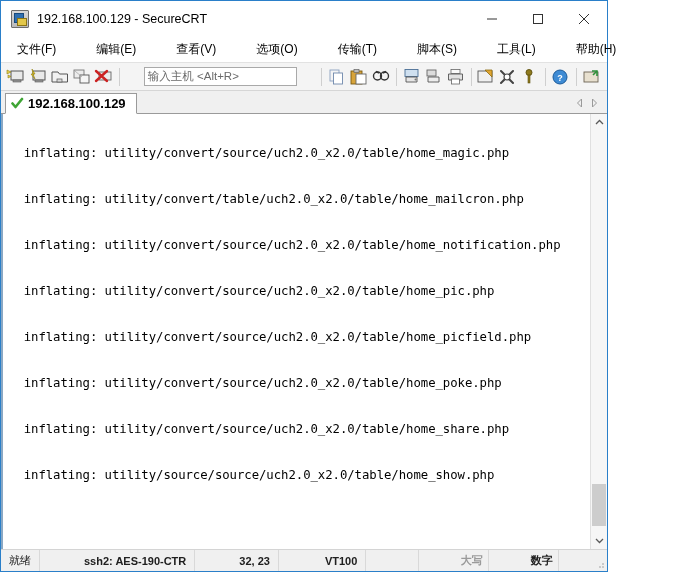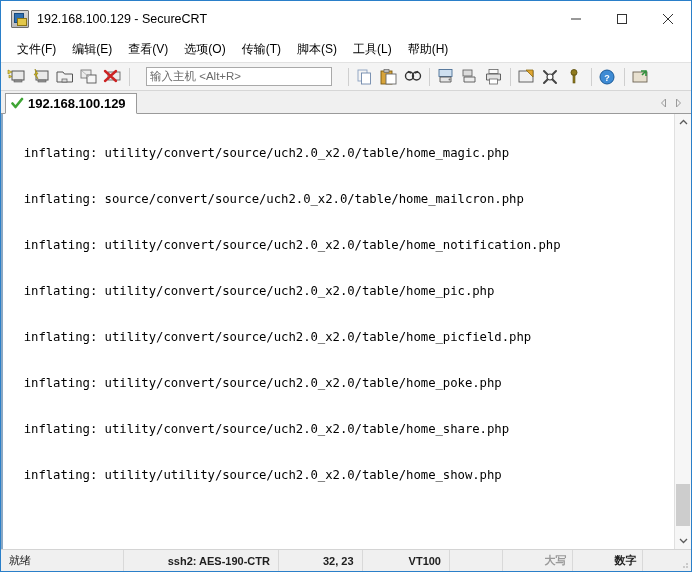--- a/index.html
+++ b/index.html
@@ -3,21 +3,21 @@
 <meta charset="utf-8">
 <style>
   * { box-sizing: border-box; margin: 0; padding: 0; }
   html, body {
     width: 692px; height: 572px;
     font-family: "Liberation Sans", sans-serif;
     background: #ffffff;
     overflow: hidden;
   }
   .window {
-    width: 692px; height: 572px;
+    width: 608px; height: 572px;
     display: flex; flex-direction: column;
     border: 1px solid #2a7fc9;
     background: #6d28d9;
   }
 
   
   .titlebar {
     height: 36px; flex: 0 0 36px;
     display: flex; align-items: center;
     background: #ffffff;
@@ -50,20 +50,21 @@
     background: #ffffff;
   }
   .win-btn svg { display: block; }
 
   
   .menubar {
     height: 25px; flex: 0 0 25px;
     display: flex; align-items: center;
     background: #ffffff;
     padding-left: 8px;
+    gap: 24px;
   }
   .menu-item {
     font-size: 12px; color: #000;
     padding: 3px 8px 4px 8px;
     white-space: nowrap;
   }
 
   
   .toolbar {
     height: 29px; flex: 0 0 29px;
@@ -83,21 +84,21 @@
     width: 1px; height: 18px; background: #cfcfcf; margin: 0 4px;
   }
   .host-input {
     width: 186px; height: 19px;
     background: #ffffff;
     border: 1px solid #a9a9a9;
     font-size: 11.5px;
     color: #6a6a6a;
     padding: 0 3px;
     line-height: 17px;
-    margin: 0 12px;
+    margin: 0 20px;
     white-space: nowrap; overflow: hidden;
   }
 
   
   .tabbar {
     height: 23px; flex: 0 0 23px;
     display: flex; align-items: flex-end;
     background: #f0f0f0;
     border-bottom: 1px solid #9a9a9a;
     padding-left: 4px;
@@ -394,27 +395,27 @@
         <svg width="10" height="10" viewBox="0 0 10 10">
             <path d="M3.5 1 l4 4 l-4 4 z" fill="none" stroke="#9a9a9a" stroke-width="1"></path>
           </svg>
       </div>
     </div>
   </div>
 
   <div class="term-wrap">
     <div class="terminal">
       <div class="term-line">  inflating: utility/convert/source/uch2.0_x2.0/table/home_magic.php</div>
-      <div class="term-line">  inflating: source/convert/source/uch2.0_x2.0/table/home_mailcron.php</div>
+      <div class="term-line">  inflating: utility/convert/table/uch2.0_x2.0/table/home_mailcron.php</div>
       <div class="term-line">  inflating: utility/convert/source/uch2.0_x2.0/table/home_notification.php</div>
       <div class="term-line">  inflating: utility/convert/source/uch2.0_x2.0/table/home_pic.php</div>
       <div class="term-line">  inflating: utility/convert/source/uch2.0_x2.0/table/home_picfield.php</div>
       <div class="term-line">  inflating: utility/convert/source/uch2.0_x2.0/table/home_poke.php</div>
       <div class="term-line">  inflating: utility/convert/source/uch2.0_x2.0/table/home_share.php</div>
-      <div class="term-line">  inflating: utility/utility/source/uch2.0_x2.0/table/home_show.php</div>
+      <div class="term-line">  inflating: utility/source/source/uch2.0_x2.0/table/home_show.php</div>
       
       
       
       
       
       
       
       
       
       

